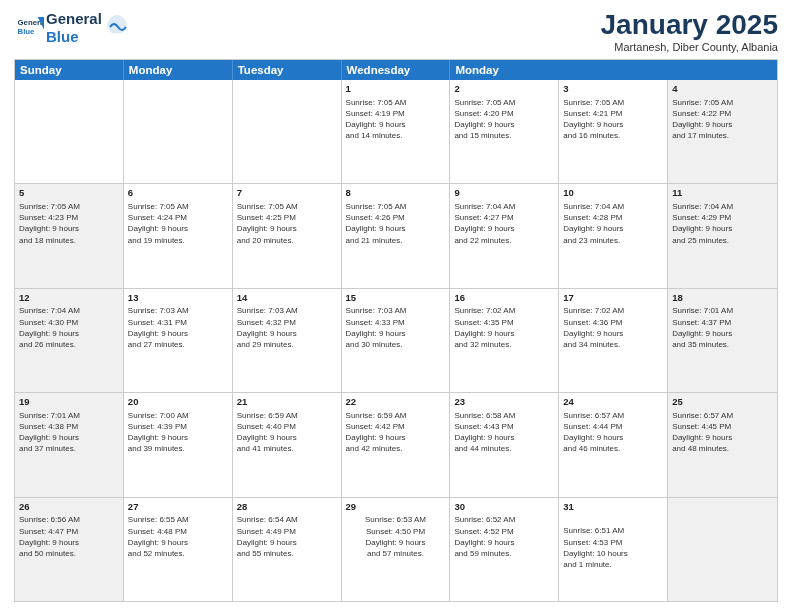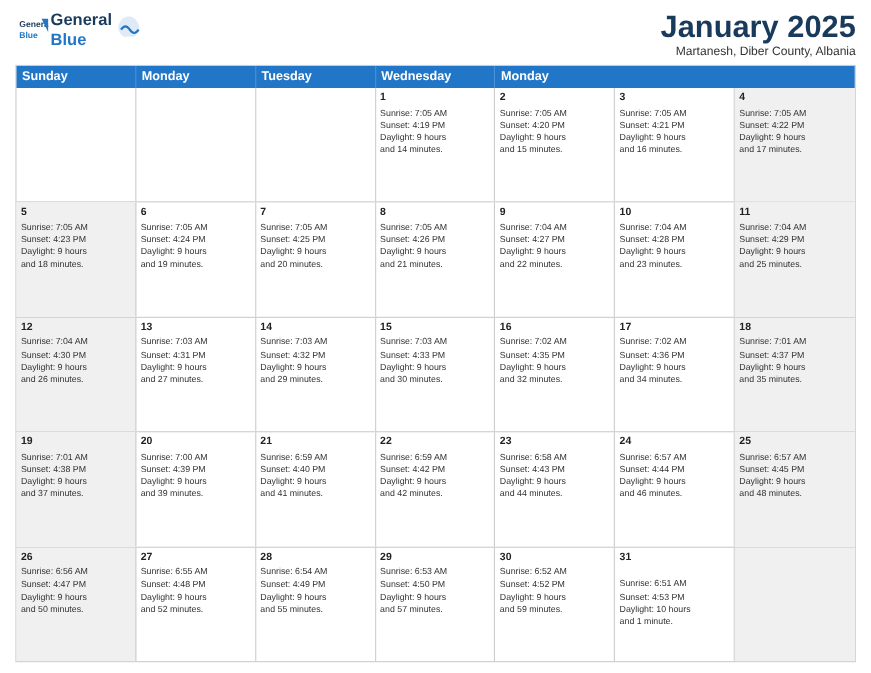--- a/index.html
+++ b/index.html
@@ -344,21 +344,21 @@
           </div>
           <div class="cal-cell">
             <span class="day-num">28</span>
             <div class="day-info" style="white-space: pre-line;">Sunrise: 6:54 AM
 Sunset: 4:49 PM
 Daylight: 9 hours
 and 55 minutes.</div>
           </div>
           <div class="cal-cell">
             <span class="day-num">29</span>
-            <div class="day-info" style="white-space: pre-line;">Sunrise: 6:53 AM
+            <div class="day-info" style="white-space: pre-line; text-align: center;">Sunrise: 6:53 AM
 Sunset: 4:50 PM
 Daylight: 9 hours
 and 57 minutes.</div>
           </div>
           <div class="cal-cell">
             <span class="day-num">30</span>
             <div class="day-info" style="white-space: pre-line;">Sunrise: 6:52 AM
 Sunset: 4:52 PM
 Daylight: 9 hours
 and 59 minutes.</div>

